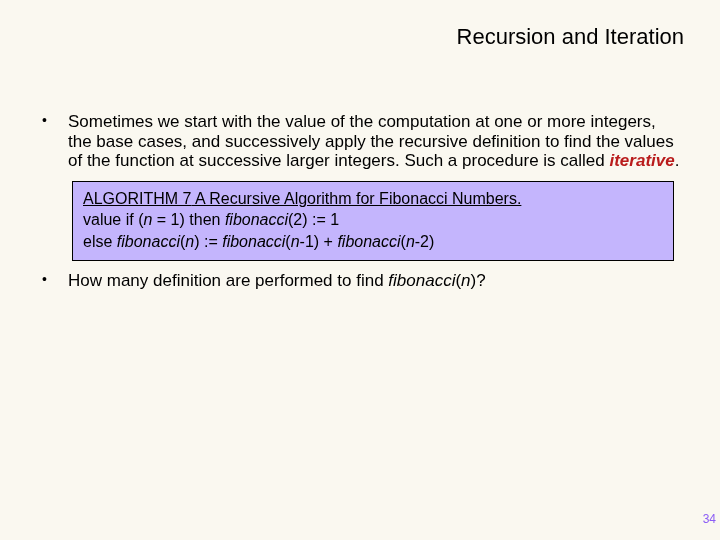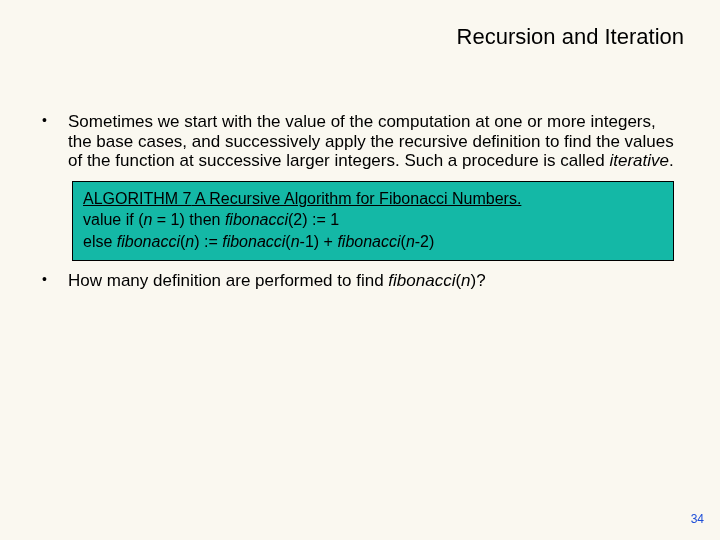--- a/index.html
+++ b/index.html
@@ -29,39 +29,40 @@
   }
   ul.bullets > li::before {
     content: "•";
     position: absolute;
     left: 6px;
     top: 0;
     font-size: 14px;
   }
   .em-iter {
     font-style: italic;
-    color: #000000;
+    color: #b91c1c;
+    font-weight: bold;
   }
   .algo-box {
     border: 1px solid #000;
-    background: #14b8a6;
+    background: #c4b5fd;
     margin: 4px 0 10px 36px;
     padding: 6px 10px 8px 10px;
     width: 602px;
     font-size: 16px;
     line-height: 1.35;
   }
   .algo-title { text-decoration: underline; }
   .ital { font-style: italic; }
   .page-num {
     position: absolute;
     bottom: 14px;
-    right: 16px;
+    right: 4px;
     font-size: 12px;
-    color: #1d4ed8;
+    color: #8b5cf6;
     text-align: center;
   }
 </style>
 </head>
 <body>
 
 <div class="title">Recursion and Iteration</div>
 
 <ul class="bullets">
   <li>

